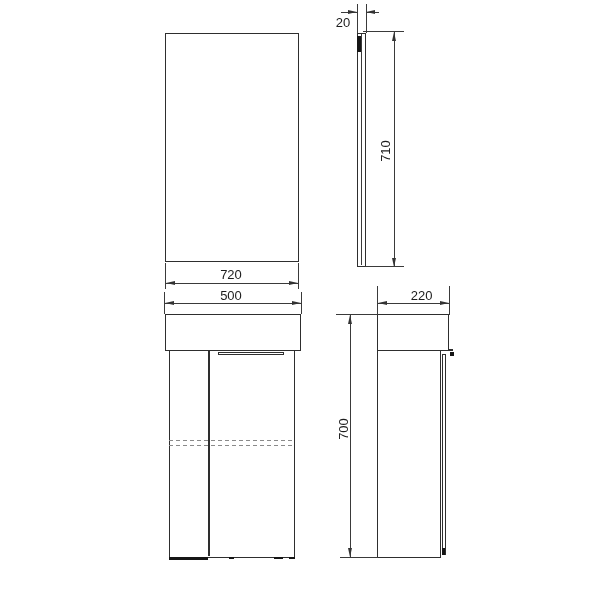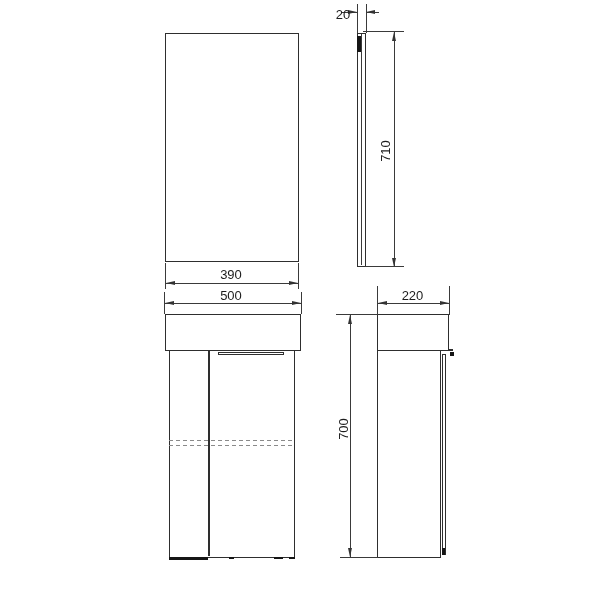--- a/index.html
+++ b/index.html
@@ -34,21 +34,21 @@
 
 <div id="canvas">
 
   <div class="box" style="left:165px;top:33px;width:133.5px;height:228.5px;"></div>
 
   <div class="dv" style="left:165px;top:263px;height:26px;"></div>
   <div class="dv" style="left:298px;top:263px;height:26px;"></div>
   <div class="dh" style="left:165.5px;top:283px;width:133px;"></div>
   <div class="ar l" style="left:166px;top:281px;"></div>
   <div class="ar r" style="left:289px;top:281px;"></div>
-  <div class="lbl" style="left:211px;top:268px;width:40px;">390</div>
+  <div class="lbl" style="left:211px;top:268px;width:40px;">720</div>
 
   <div class="dv" style="left:163.5px;top:292px;height:22px;"></div>
   <div class="dv" style="left:300.5px;top:292px;height:22px;"></div>
   <div class="dh" style="left:164px;top:302.5px;width:137px;"></div>
   <div class="ar l" style="left:164.5px;top:300.5px;"></div>
   <div class="ar r" style="left:291.5px;top:300.5px;"></div>
   <div class="lbl" style="left:211px;top:288.5px;width:40px;">500</div>
 
   <div class="box" style="left:164.5px;top:313.5px;width:136px;height:37px;"></div>
   <div class="box" style="left:168.5px;top:350px;width:126.5px;height:207.5px;"></div>
@@ -60,39 +60,39 @@
   <div class="fill" style="left:228.5px;top:556.5px;width:5.5px;height:2.5px;"></div>
   <div class="fill" style="left:274px;top:556.5px;width:9px;height:2px;"></div>
   <div class="fill" style="left:288.5px;top:556.5px;width:6.5px;height:2px;"></div>
 
   <div class="dv" style="left:356.5px;top:4px;height:29px;"></div>
   <div class="dv" style="left:365.5px;top:4px;height:29px;"></div>
   <div class="dh" style="left:341px;top:11.5px;width:15.5px;"></div>
   <div class="ar r" style="left:347.5px;top:9.5px;"></div>
   <div class="dh" style="left:366px;top:11.5px;width:13px;"></div>
   <div class="ar l" style="left:366px;top:9.5px;"></div>
-  <div class="lbl" style="left:330px;top:8px;width:26px;">20</div>
+  <div class="lbl" style="left:330px;top:16px;width:26px;">20</div>
 
   <div class="thinbox" style="left:356.5px;top:33px;width:9.5px;height:233.5px;"></div>
   <div class="dv" style="left:360.5px;top:34px;height:231px;"></div>
   <div class="fill" style="left:357px;top:36px;width:3.5px;height:16px;"></div>
 
   <div class="dh" style="left:363px;top:31px;width:41px;"></div>
   <div class="dh" style="left:365px;top:266px;width:39px;"></div>
   <div class="dv" style="left:393.5px;top:32px;height:234px;"></div>
   <div class="ar u" style="left:391.5px;top:31.5px;"></div>
   <div class="ar d" style="left:391.5px;top:257.5px;"></div>
   <div class="lbl rot" style="left:371px;top:144px;width:30px;">710</div>
 
   <div class="dv" style="left:377px;top:286px;height:29px;"></div>
   <div class="dv" style="left:448.5px;top:286px;height:29px;"></div>
   <div class="dh" style="left:377px;top:302.5px;width:72px;"></div>
   <div class="ar l" style="left:377.5px;top:300.5px;"></div>
   <div class="ar r" style="left:439.5px;top:300.5px;"></div>
-  <div class="lbl" style="left:392.5px;top:288.5px;width:40px;">220</div>
+  <div class="lbl" style="left:392.5px;top:288.5px;width:40px;text-align:right;">220</div>
 
   <div class="box" style="left:377px;top:313.5px;width:72px;height:37px;"></div>
   <div class="hl" style="left:448.5px;top:349px;width:4.5px;"></div>
   <div class="fill" style="left:449.5px;top:351.5px;width:4px;height:4px;"></div>
   <div class="box" style="left:377px;top:350px;width:64px;height:207.5px;"></div>
   <div class="thinbox" style="left:441.5px;top:353.5px;width:4px;height:201px;"></div>
   <div class="fill" style="left:441.5px;top:548px;width:3px;height:7px;"></div>
 
   <div class="dh" style="left:335.5px;top:313.5px;width:42px;"></div>
   <div class="dh" style="left:340px;top:557px;width:38px;"></div>

